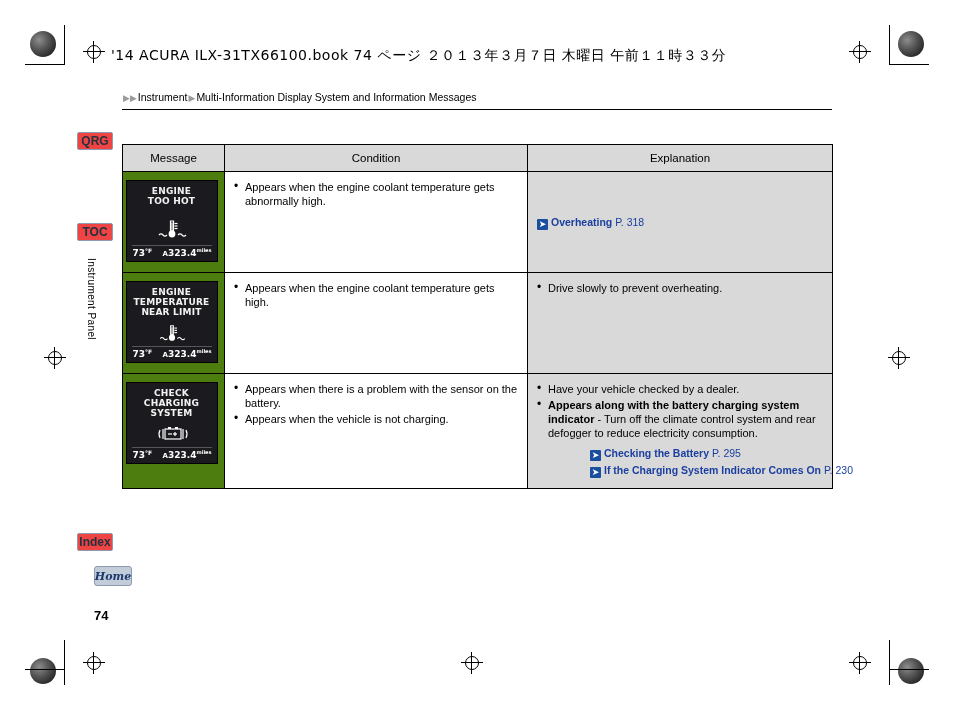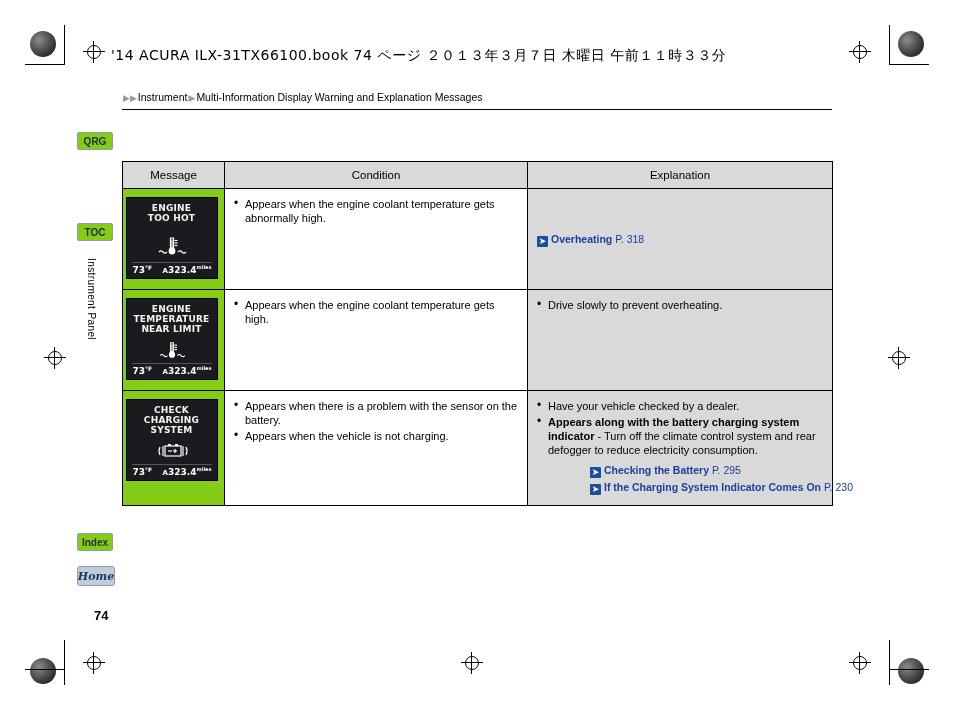--- a/index.html
+++ b/index.html
@@ -80,38 +80,38 @@
     width: 710px;
     height: 1px;
     background: #000;
   }
 
   
   .tab {
     position: absolute;
     width: 36px;
     height: 18px;
-    background: #84cc16;
+    background: #ef4444;
     border: 1px solid #8c9bb0;
     border-radius: 2px;
-    font-size: 10px;
+    font-size: 12px;
     font-weight: bold;
     color: #24303f;
     display: flex;
     align-items: center;
     justify-content: center;
     box-sizing: border-box;
   }
   #tab-qrg { left: 77px; top: 132px; }
   #tab-toc { left: 77px; top: 223px; }
   #tab-index { left: 77px; top: 533px; }
 
   .tab-home {
     position: absolute;
-    left: 77px;
+    left: 94px;
     top: 566px;
     width: 38px;
     height: 20px;
     background: #c3cdd9;
     border: 1px solid #8c9bb0;
     border-radius: 3px;
     display: flex;
     align-items: center;
     justify-content: center;
     box-sizing: border-box;
@@ -141,21 +141,21 @@
     top: 608px;
     font-size: 13px;
     font-weight: bold;
     color: #000;
   }
 
   
   .tbl {
     position: absolute;
     left: 122px;
-    top: 161px;
+    top: 144px;
     width: 710px;
     border-collapse: collapse;
     table-layout: fixed;
   }
   .tbl th {
     background: #d9d9d9;
     border: 1px solid #000;
     height: 24px;
     font-size: 11.5px;
     font-weight: normal;
@@ -166,21 +166,21 @@
     border: 1px solid #000;
     vertical-align: top;
     font-size: 11px;
     padding: 0;
   }
   .col-msg { width: 102px; }
   .col-cond { width: 303px; }
   .col-expl { width: 305px; }
 
   td.cell-msg {
-    background: #84cc16;
+    background: #4d7c0f;
     padding: 8px 4px 10px 0;
     text-align: center;
   }
   td.cell-cond {
     background: #ffffff;
     padding: 8px 8px 8px 9px;
   }
   td.cell-expl {
     background: #d9d9d9;
     padding: 8px 8px 8px 9px;
@@ -345,21 +345,21 @@
 <div class="corner-line" style="left:64px; top:640px; width:1px; height:45px;"></div>
 <div class="corner-line" style="left:889px; top:640px; width:1px; height:45px;"></div>
 <div class="corner-line" style="left:25px; top:64px; width:40px; height:1px;"></div>
 <div class="corner-line" style="left:889px; top:64px; width:40px; height:1px;"></div>
 <div class="corner-line" style="left:25px; top:669px; width:40px; height:1px;"></div>
 <div class="corner-line" style="left:889px; top:669px; width:40px; height:1px;"></div>
 
 <div class="head-text">'14 ACURA ILX-31TX66100.book 74 ページ ２０１３年３月７日 木曜日 午前１１時３３分</div>
 
 <div class="breadcrumb">
-  <span class="arrow">▶▶</span><span>Instrument</span><span class="arrow">▶</span><span>Multi-Information Display Warning and Explanation Messages</span>
+  <span class="arrow">▶▶</span><span>Instrument</span><span class="arrow">▶</span><span>Multi-Information Display System and Information Messages</span>
 </div>
 <div class="rule"></div>
 
 <div class="tab" id="tab-qrg">QRG</div>
 <div class="tab" id="tab-toc">TOC</div>
 <div class="tab" id="tab-index">Index</div>
 <div class="tab-home">
     <span>Home</span>
   </div>
 <div class="side-label">Instrument Panel</div>

